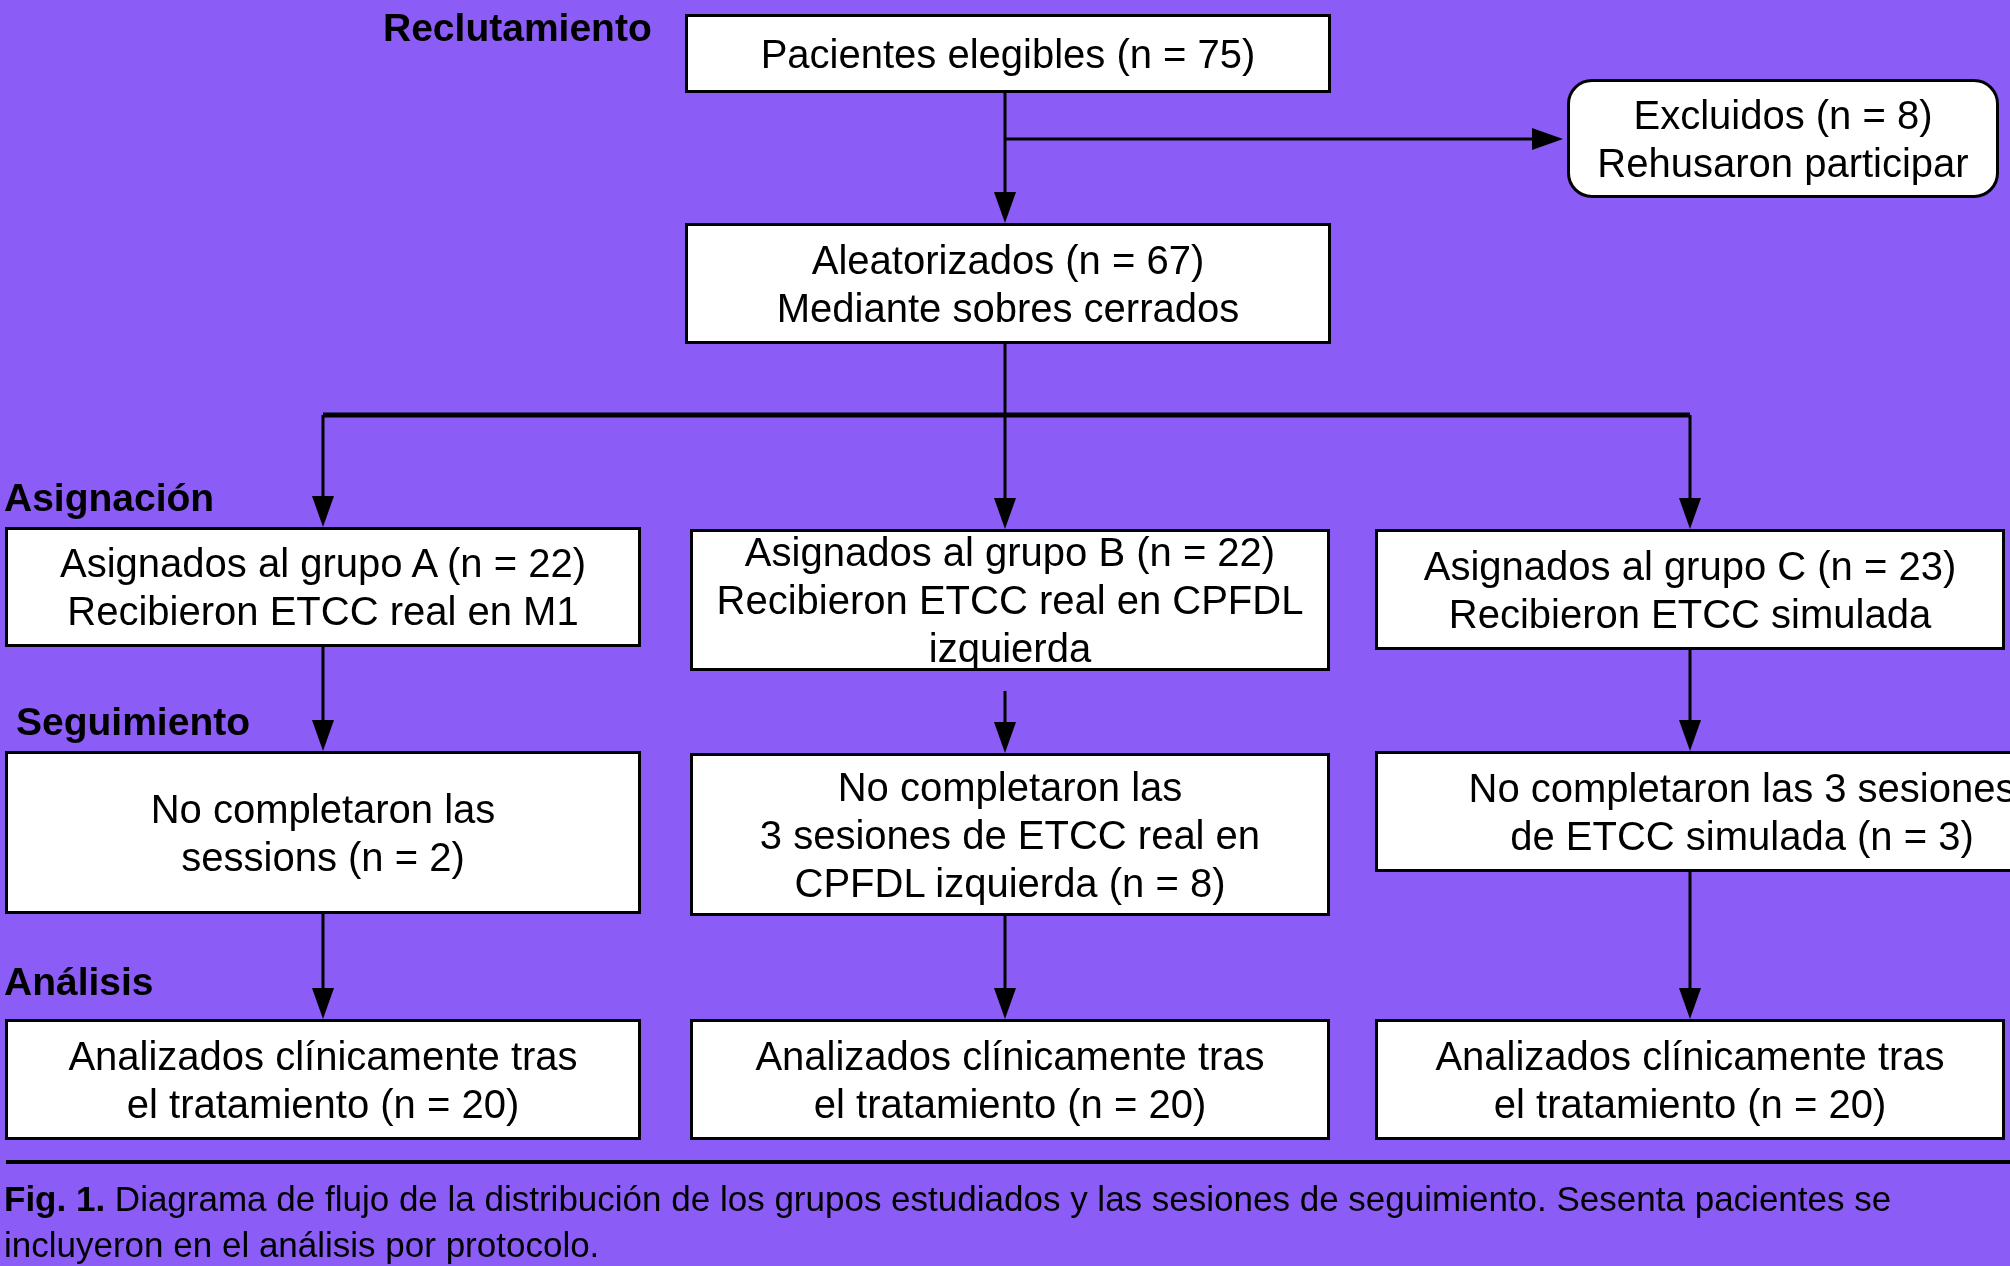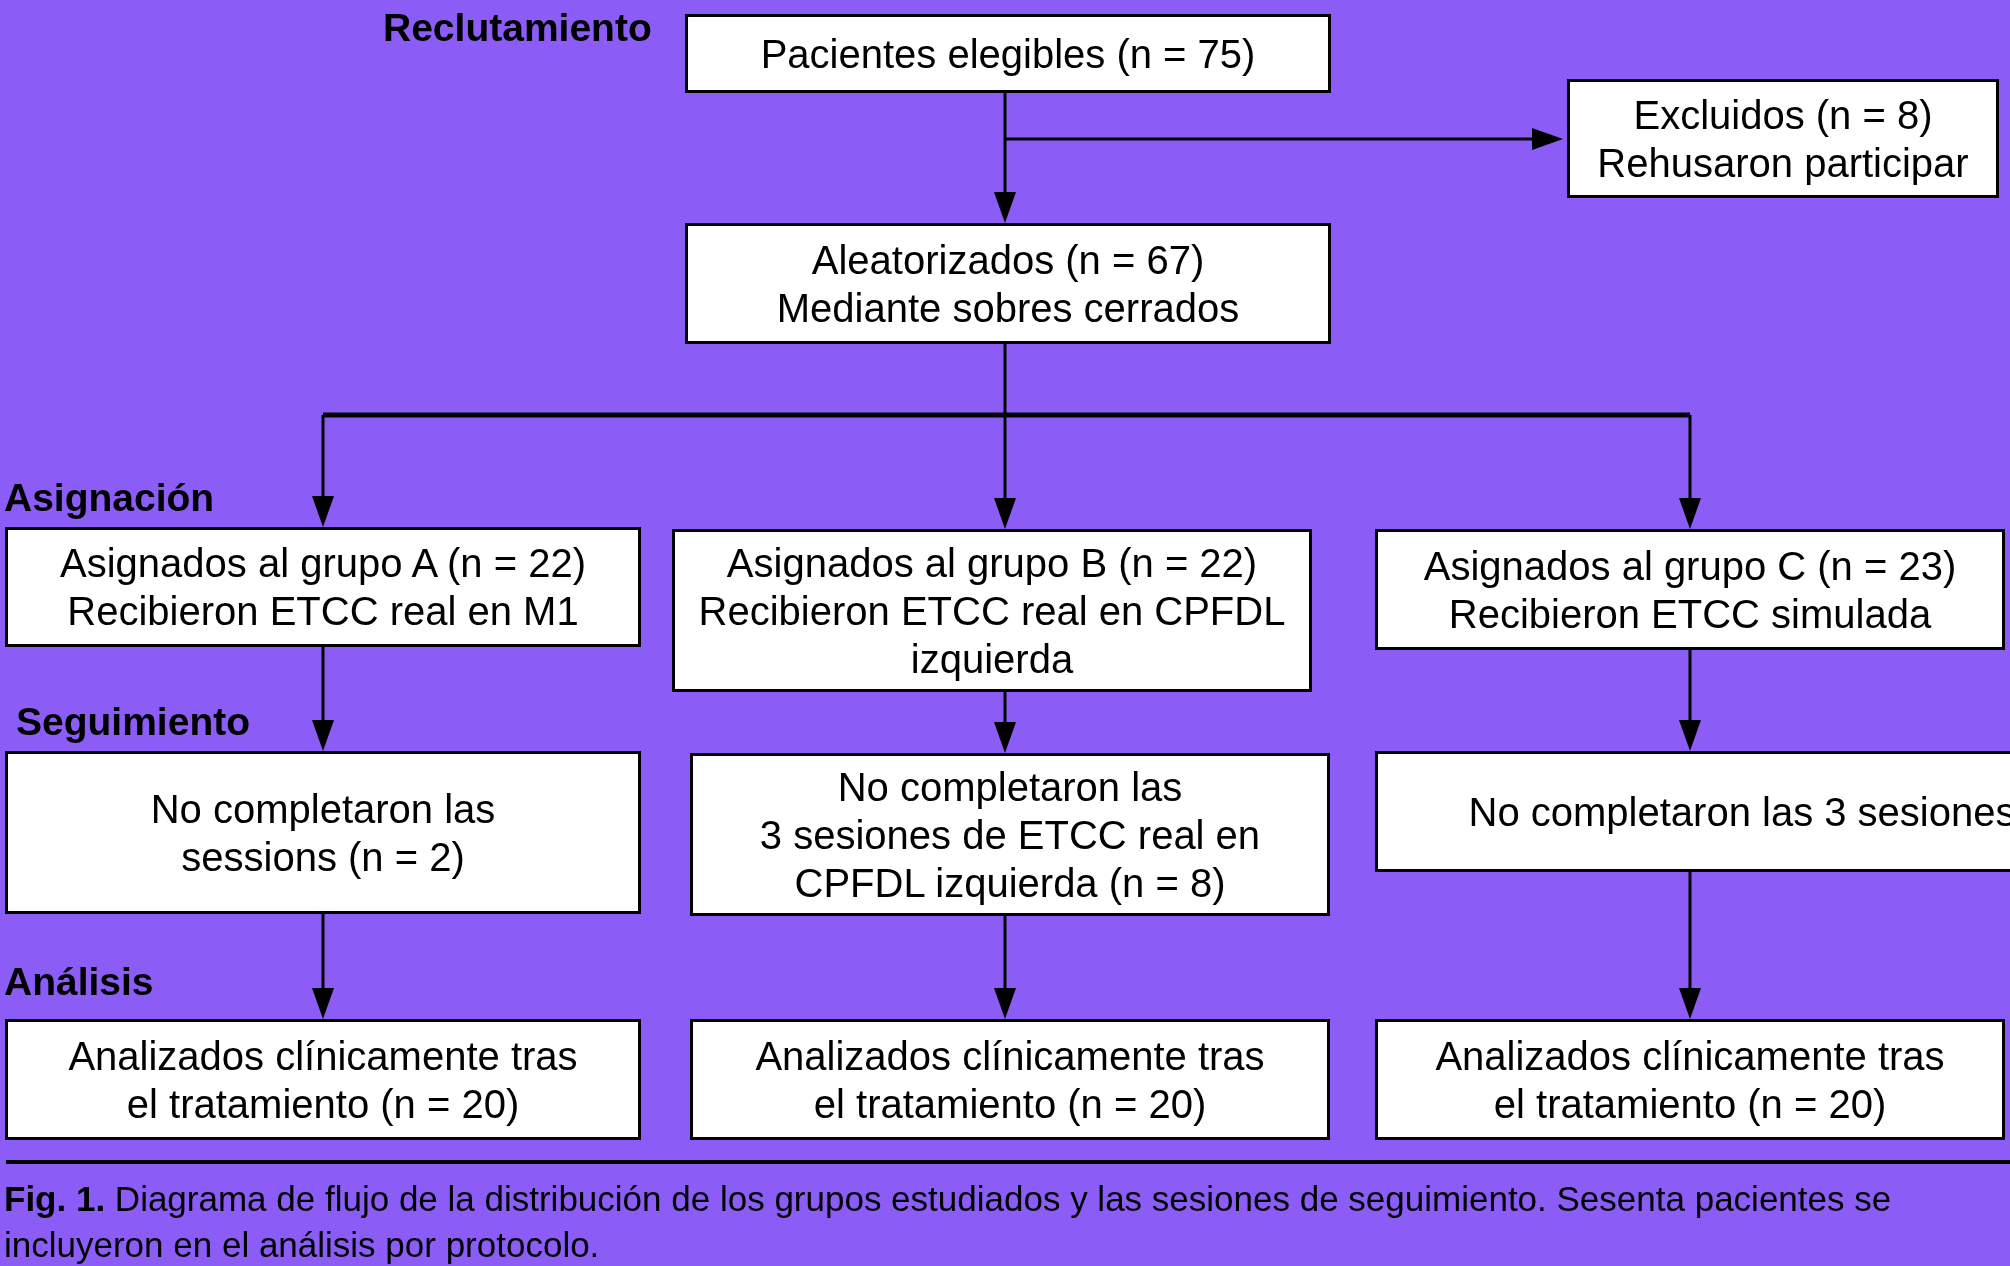--- a/index.html
+++ b/index.html
@@ -108,55 +108,56 @@
 
   <div class="slabel" style="left:383px; top:6px;">Reclutamiento</div>
   <div class="slabel" style="left:4px; top:476px;">Asignación</div>
   <div class="slabel" style="left:4px; top:700px;margin-left:12px;">Seguimiento</div>
   <div class="slabel" style="left:4px; top:960px;">Análisis</div>
 
   <div class="fbox" style="left:685px; top:14px; width:646px; height:79px;">
     <span class="bl">Pacientes elegibles (n = 75)</span>
   </div>
 
-  <div class="fbox" style="left:1567px; top:79px; width:432px; height:119px;">
+  <div class="fbox" style="left:1567px; top:79px; width:432px; height:119px;border-radius:25px;">
     <span class="bl">Excluidos (n = 8)</span>
     <span class="bl">Rehusaron participar</span>
   </div>
 
   <div class="fbox" style="left:685px; top:223px; width:646px; height:121px;">
     <span class="bl">Aleatorizados (n = 67)</span>
     <span class="bl">Mediante sobres cerrados</span>
   </div>
 
   <div class="fbox" style="left:5px; top:527px; width:636px; height:120px;">
     <span class="bl">Asignados al grupo A (n = 22)</span>
     <span class="bl">Recibieron ETCC real en M1</span>
   </div>
-  <div class="fbox" style="left:672px; top:529px; width:640px; height:163px;">
+  <div class="fbox" style="left:690px; top:529px; width:640px; height:142px;">
     <span class="bl">Asignados al grupo B (n = 22)</span>
     <span class="bl">Recibieron ETCC real en CPFDL</span>
     <span class="bl">izquierda</span>
   </div>
   <div class="fbox" style="left:1375px; top:529px; width:630px; height:121px;">
     <span class="bl">Asignados al grupo C (n = 23)</span>
     <span class="bl">Recibieron ETCC simulada</span>
   </div>
 
   <div class="fbox" style="left:5px; top:751px; width:636px; height:163px;">
     <span class="bl">No completaron las</span>
     <span class="bl">sessions (n = 2)</span>
   </div>
   <div class="fbox" style="left:690px; top:753px; width:640px; height:163px;">
     <span class="bl">No completaron las</span>
     <span class="bl">3 sesiones de ETCC real en</span>
     <span class="bl">CPFDL izquierda (n = 8)</span>
   </div>
   <div class="fbox" style="left:1375px; top:751px; width:734px; height:121px;">
     <span class="bl">No completaron las 3 sesiones</span>
+    <span class="bl">de ETCC simulada (n = 3)</span>
   </div>
 
   <div class="fbox" style="left:5px; top:1019px; width:636px; height:121px;">
     <span class="bl">Analizados clínicamente tras</span>
     <span class="bl">el tratamiento (n = 20)</span>
   </div>
   <div class="fbox" style="left:690px; top:1019px; width:640px; height:121px;">
     <span class="bl">Analizados clínicamente tras</span>
     <span class="bl">el tratamiento (n = 20)</span>
   </div>

